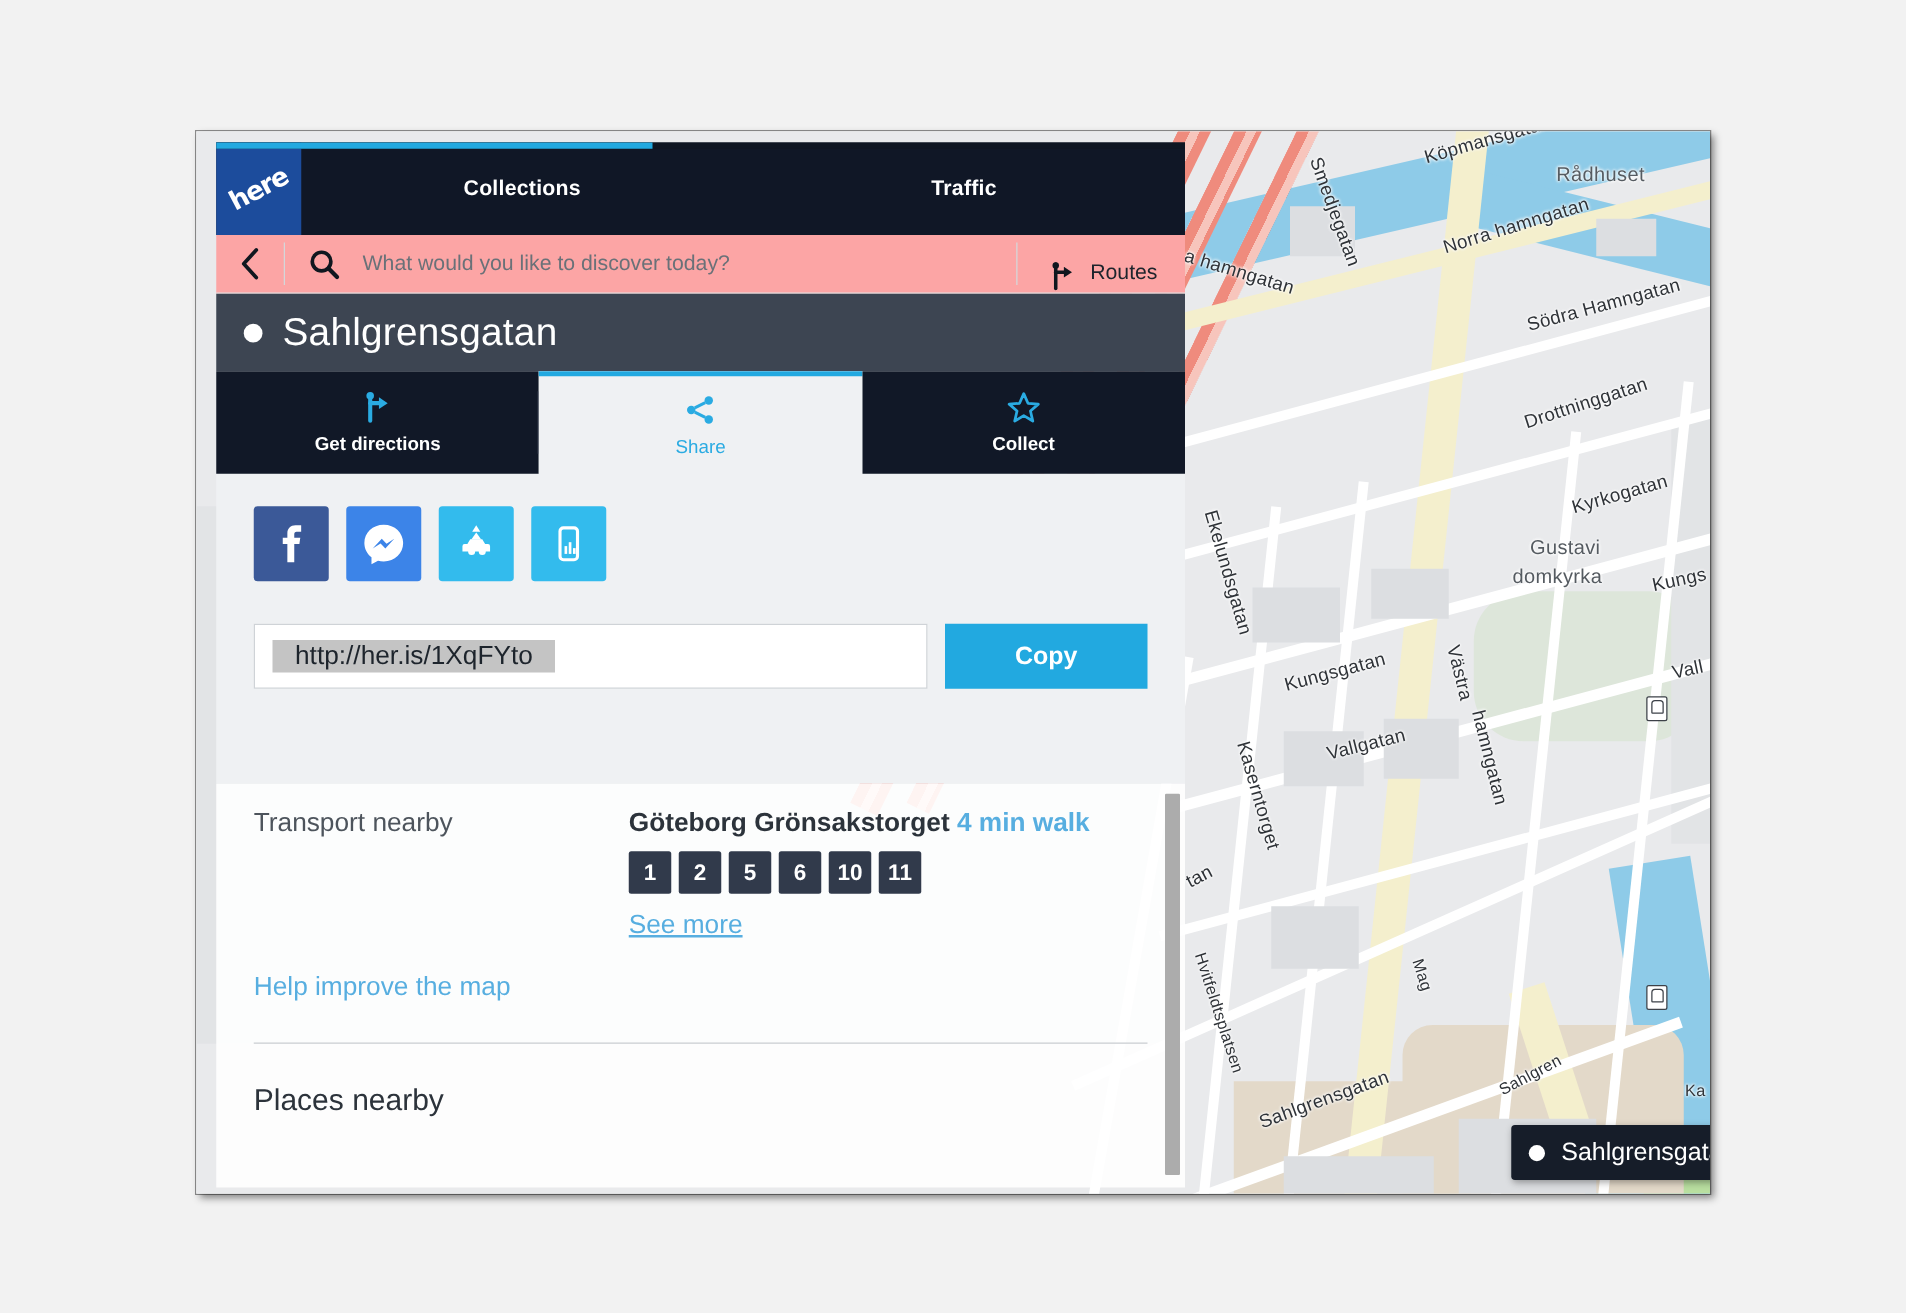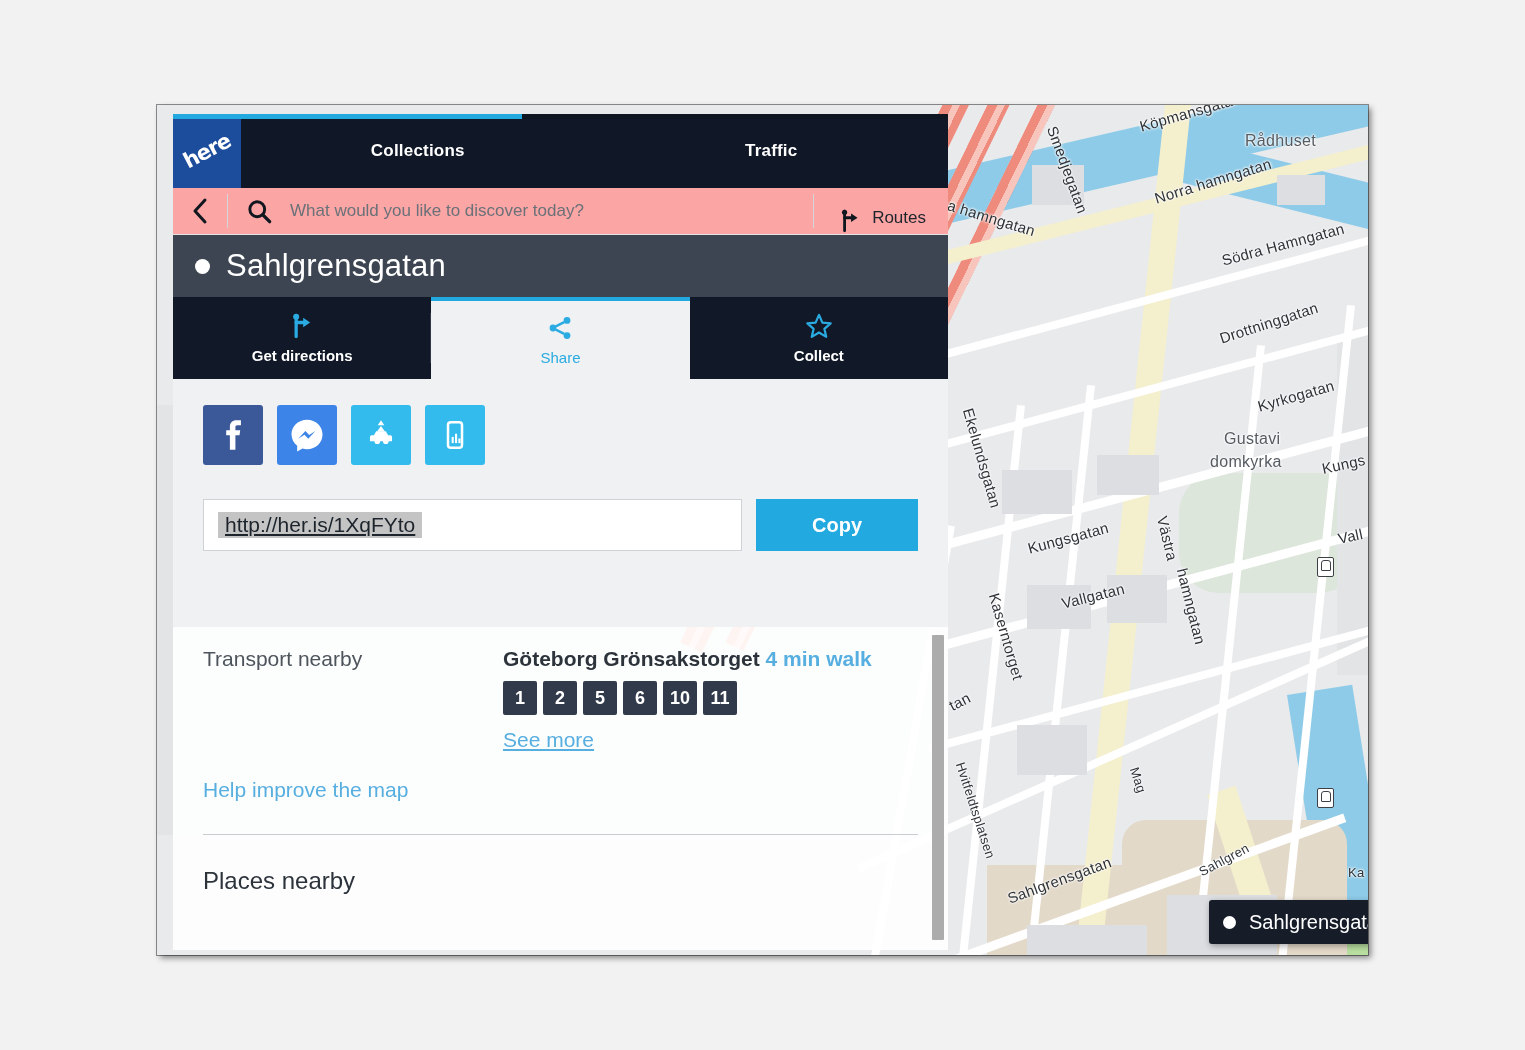--- a/index.html
+++ b/index.html
@@ -260,22 +260,21 @@
     height: 52px;
     background: #ffffff;
     border: 1px solid #cfd3d7;
     display: flex; align-items: center;
     padding: 0 14px;
   }
   #copy-link-field .val {
     font-size: 21px;
     color: #1d242c;
     background: #c4c4c4;
-    padding: 1px 7px;
-    text-decoration: underline;
+    padding: 1px 18px;
   }
   #copy-button {
     width: 162px; height: 52px;
     background: #22a9e0;
     color: #ffffff;
     font-size: 20px;
     font-weight: bold;
     border: none;
     cursor: pointer;
     font-family: "Liberation Sans", sans-serif;

